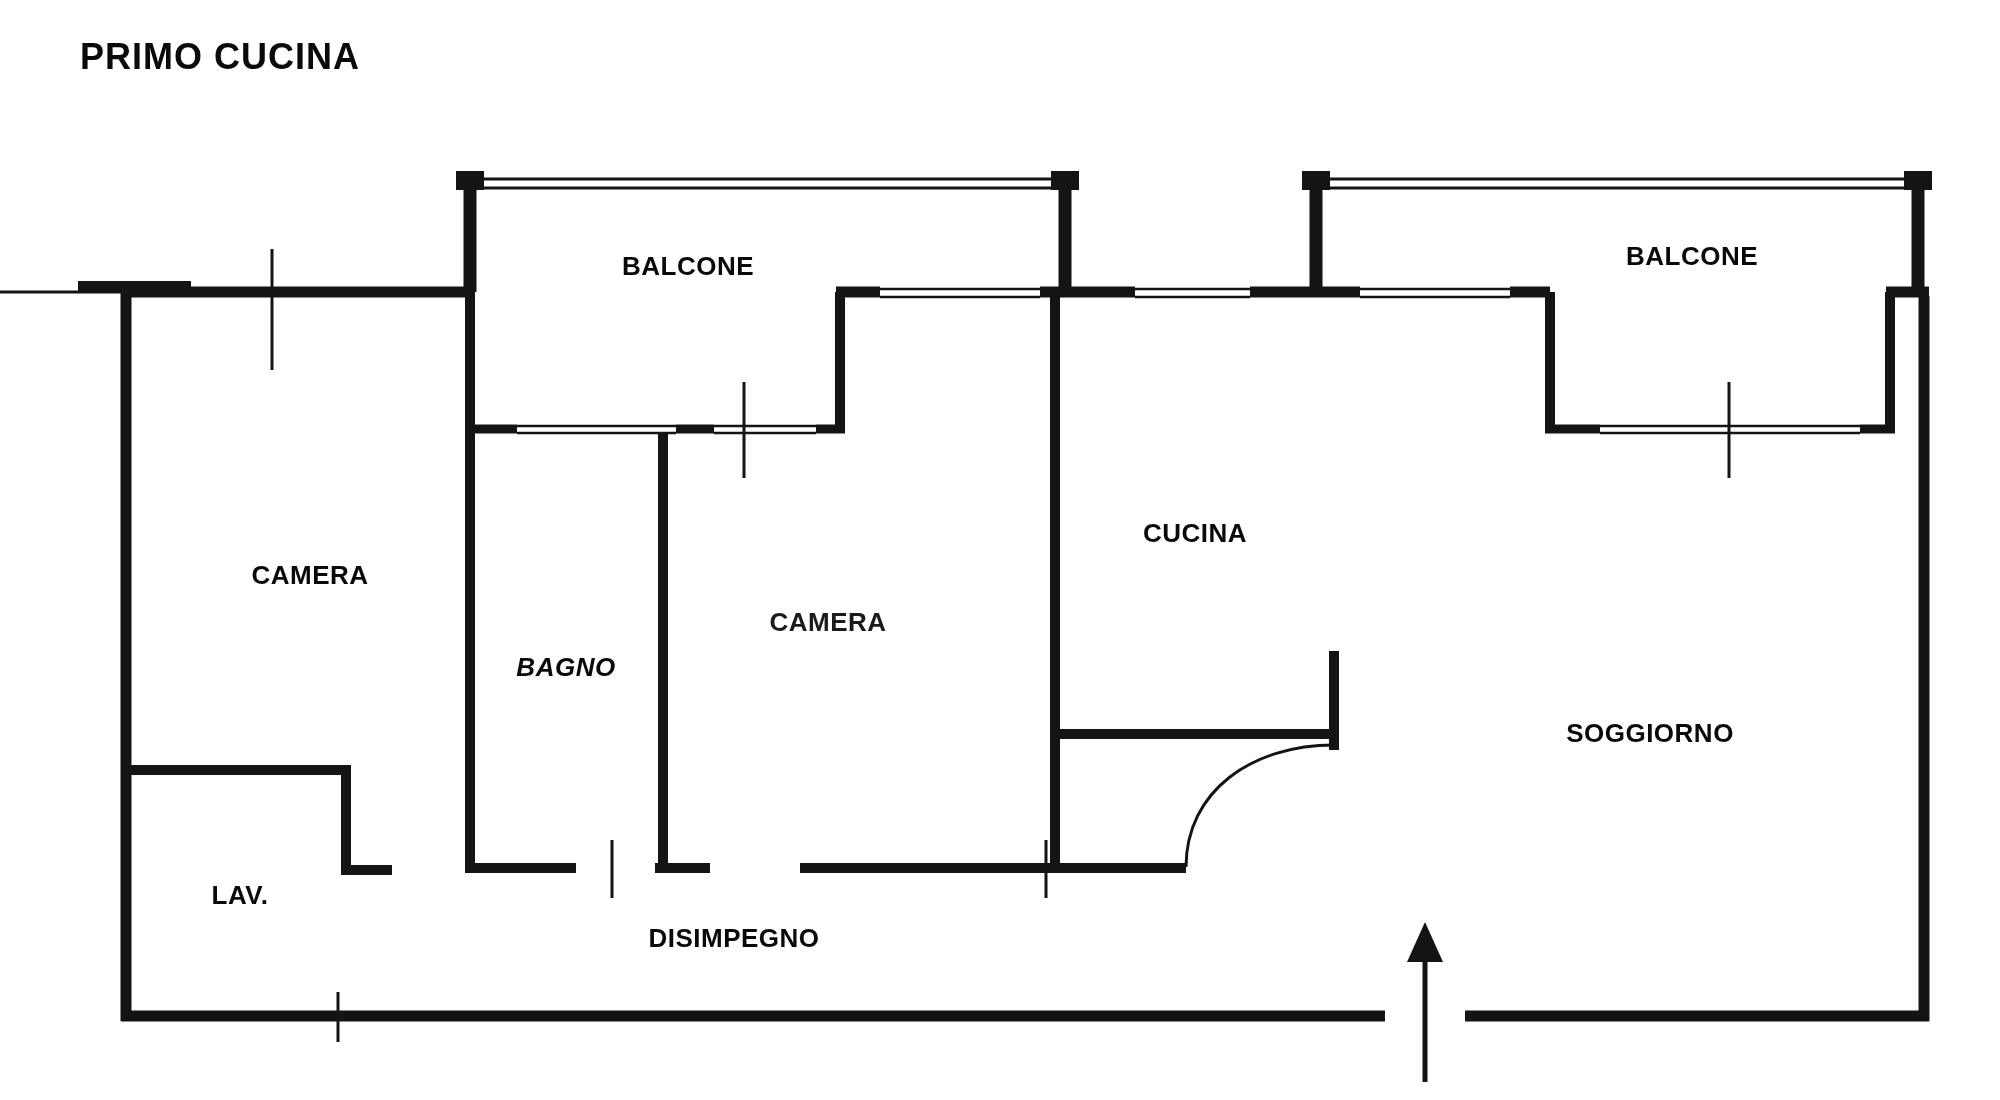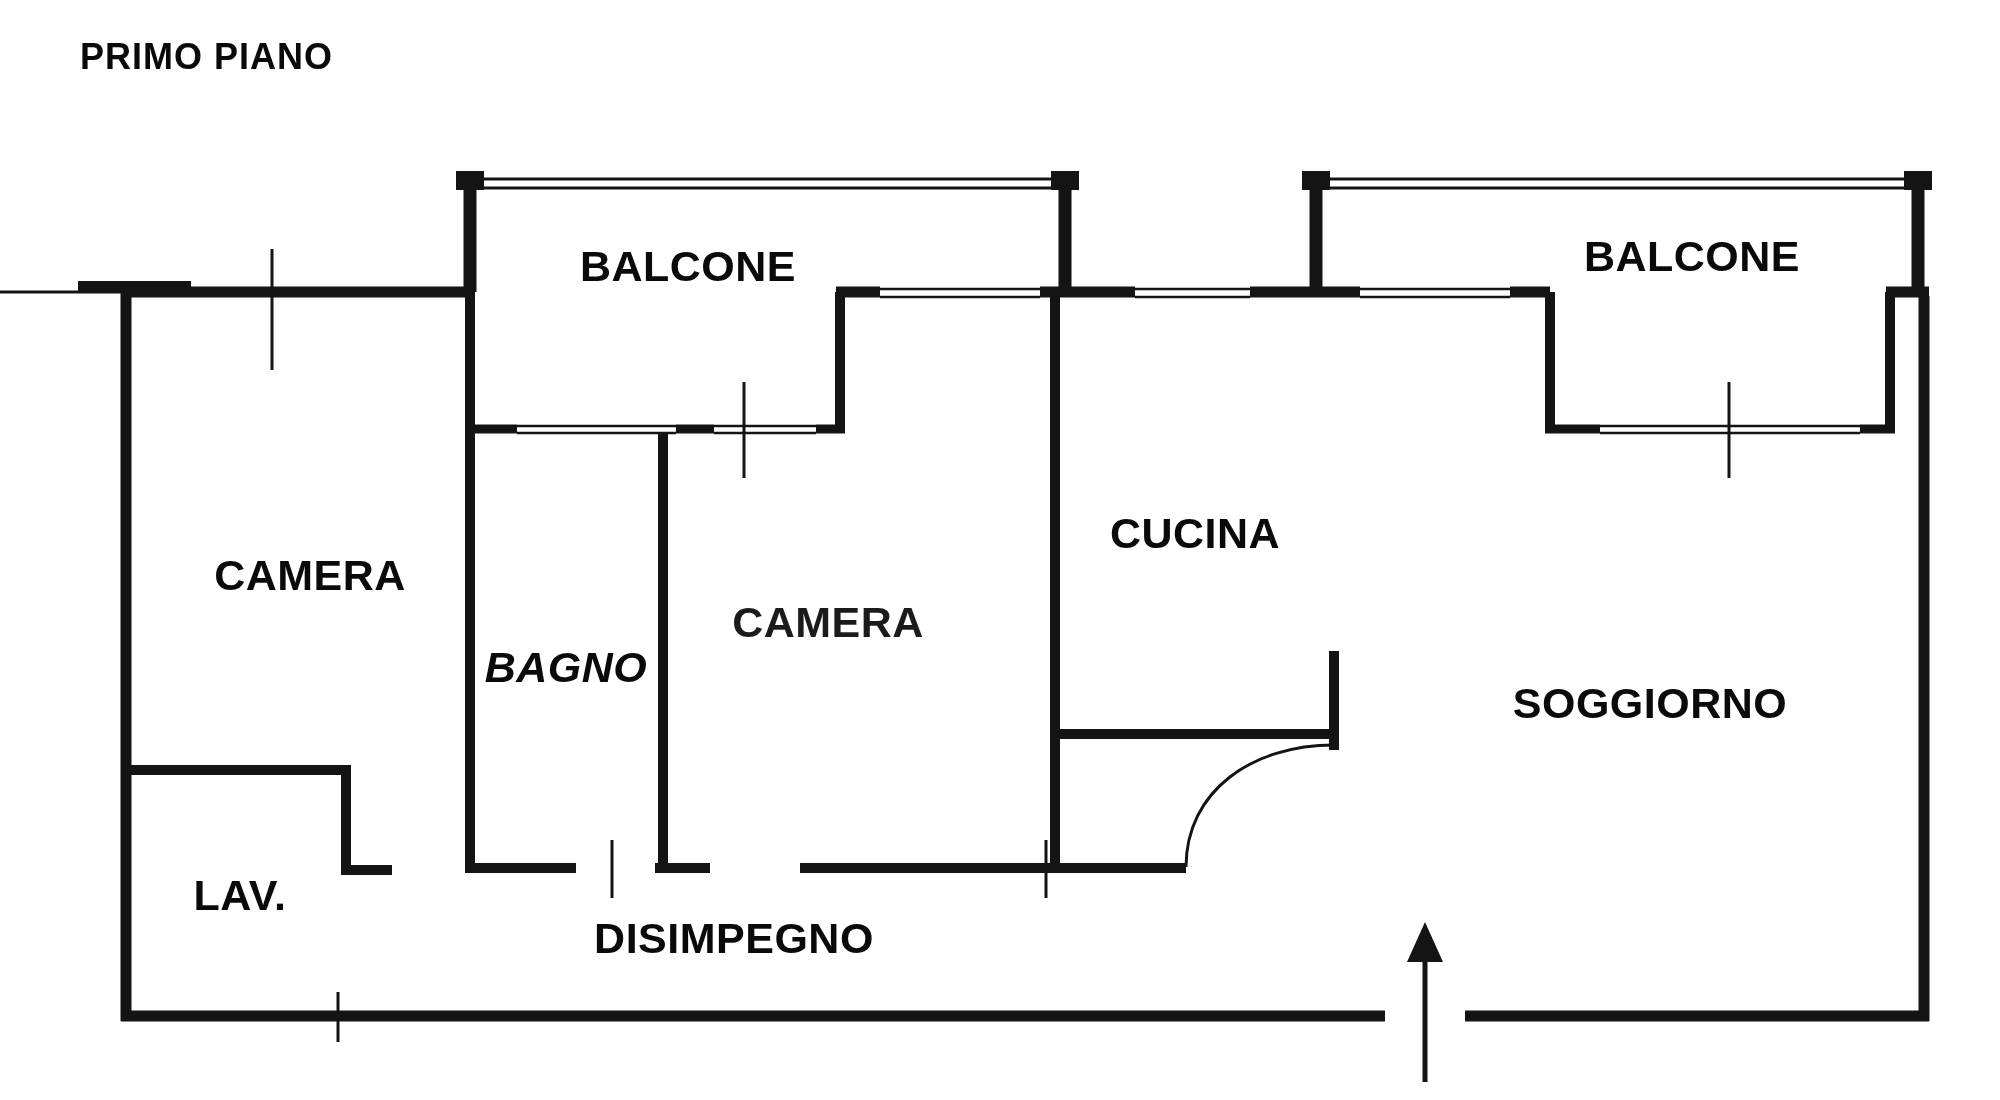--- a/index.html
+++ b/index.html
@@ -26,36 +26,36 @@
     white-space: nowrap;
   }
   .plan-svg {
     position: absolute;
     left: 0;
     top: 0;
   }
   .room-label {
     position: absolute;
     transform: translate(-50%, -50%);
-    font-size: 43px;
+    font-size: 26px;
     font-weight: bold;
     letter-spacing: 0.5px;
     color: #0a0a0a;
     white-space: nowrap;
   }
   .room-label.faded {
     color: #1b1b1b;
   }
 </style>
 </head>
 <body>
 
 <div class="canvas">
 
-  <div class="floor-title">PRIMO PIANO</div>
+  <div class="floor-title">PRIMO CUCINA</div>
 
   <svg class="plan-svg" width="2000" height="1100" viewBox="0 0 2000 1100" stroke="#141414" fill="none" stroke-linecap="butt">
 
     <g>
       <path d="M 0 292 H 121" stroke-width="3"></path>
       <rect x="78" y="281" width="113" height="11" fill="#141414" stroke="none"></rect>
       <path d="M 126 286 V 1021" stroke-width="11"></path>
       <path d="M 1924 296 V 1021" stroke-width="11"></path>
       <path d="M 121 1016 H 1385 M 1465 1016 H 1929" stroke-width="11"></path>
       <path d="M 121 292 H 470" stroke-width="11"></path>
@@ -116,17 +116,17 @@
       <polygon points="1425,922 1407,962 1443,962" fill="#141414" stroke="none"></polygon>
     </g>
   </svg>
 
   <div class="room-label" style="left:688px; top:266px;">BALCONE</div>
   <div class="room-label" style="left:1692px; top:256px;">BALCONE</div>
   <div class="room-label" style="left:310px; top:575px;">CAMERA</div>
   <div class="room-label" style="left:566px; top:667px;font-style:italic;">BAGNO</div>
   <div class="room-label faded" style="left:828px; top:622px;">CAMERA</div>
   <div class="room-label" style="left:1195px; top:533px;">CUCINA</div>
-  <div class="room-label" style="left:1650px; top:703px;">SOGGIORNO</div>
+  <div class="room-label" style="left:1650px; top:733px;">SOGGIORNO</div>
   <div class="room-label" style="left:240px; top:895px;">LAV.</div>
   <div class="room-label" style="left:734px; top:938px;">DISIMPEGNO</div>
 
 </div>
 
 </body></html>

